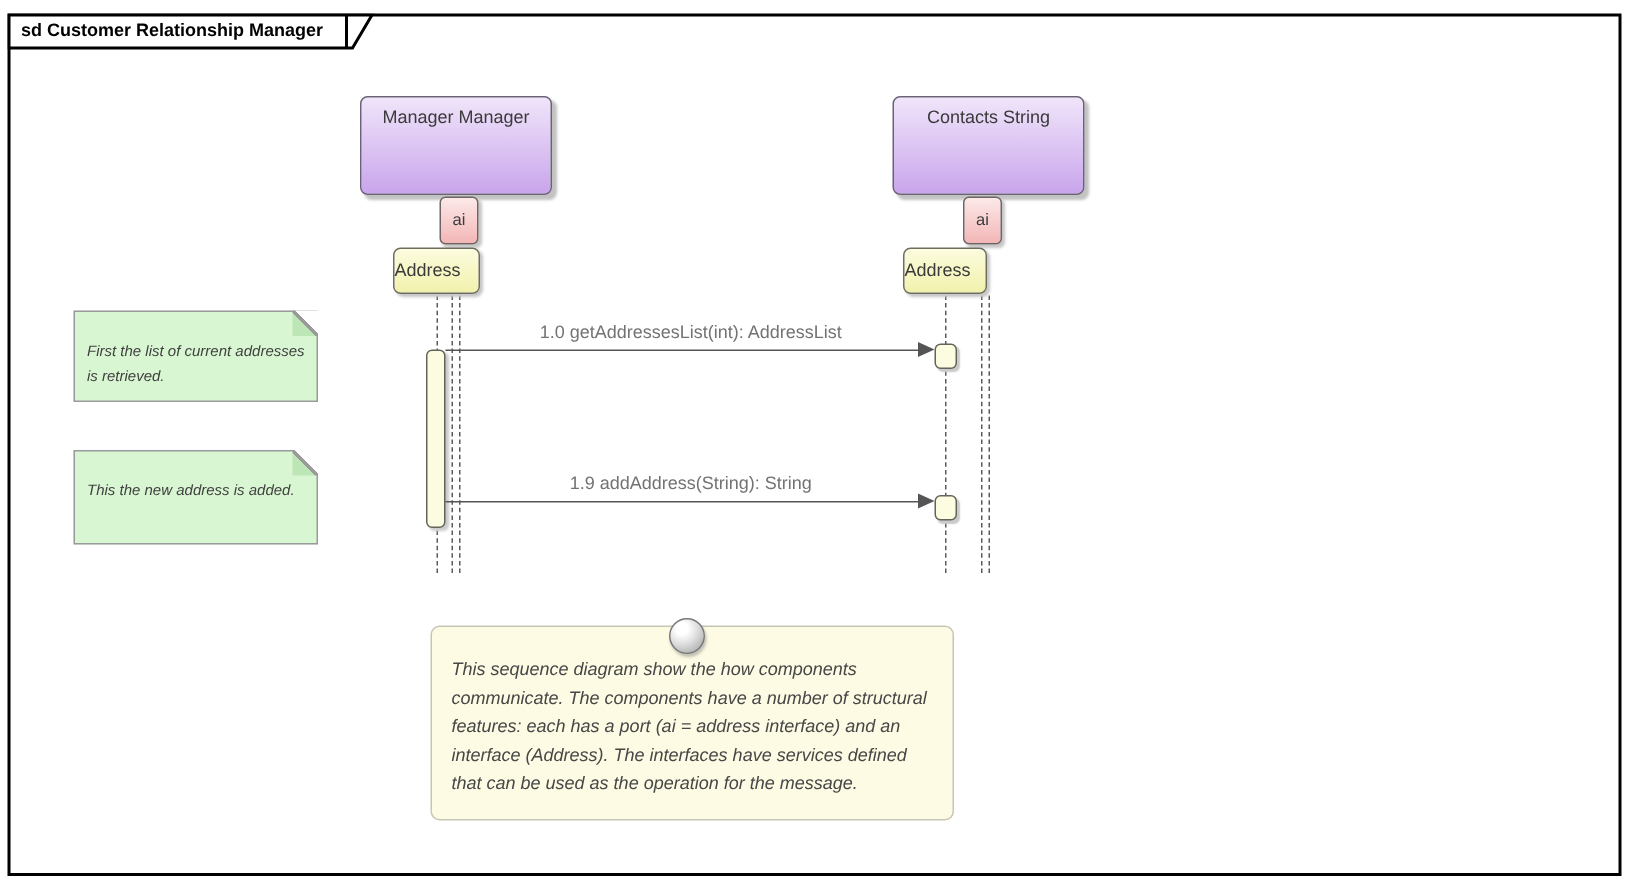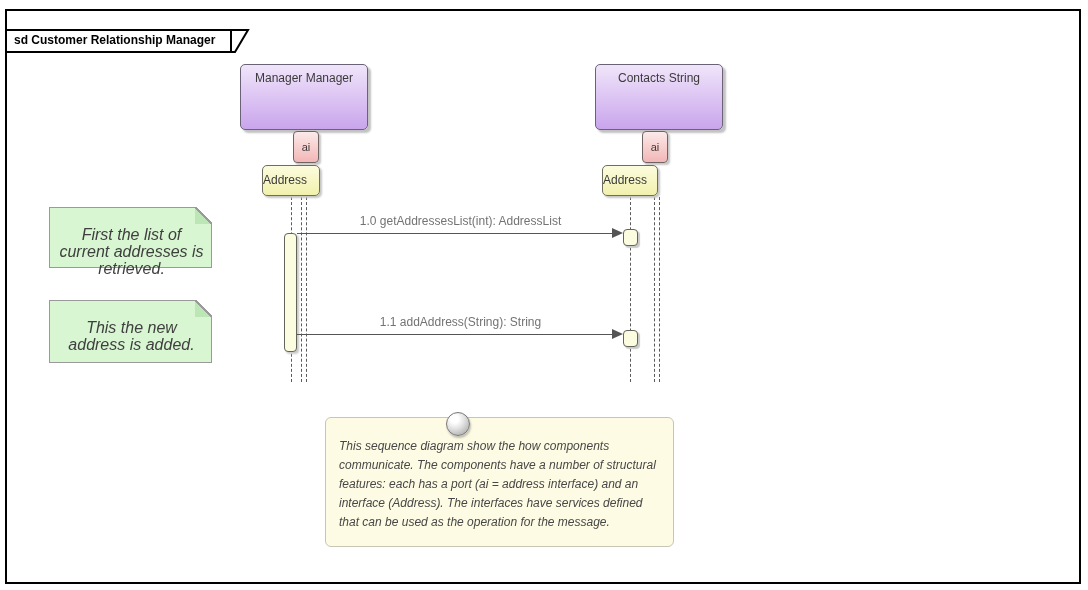--- a/index.html
+++ b/index.html
@@ -4,21 +4,21 @@
 <style>
   html,body{margin:0;padding:0;background:#fff;}
   #canvas{
     position:relative;width:1088px;height:590px;background:#ffffff;
     font-family:"Liberation Sans",sans-serif;overflow:hidden;
   }
   .frame{
     position:absolute;left:5px;top:9px;width:1076px;height:575px;
     border:2px solid #000;box-sizing:border-box;background:transparent;
   }
-  .frame-label{position:absolute;left:5px;top:9px;width:246px;height:25px;margin-top:20px;}
+  .frame-label{position:absolute;left:5px;top:9px;width:246px;height:25px;}
   .frame-label svg{position:absolute;left:0;top:0;}
   .frame-label .txt{
     position:absolute;left:9px;top:0;line-height:23px;font-size:12px;
     font-weight:bold;color:#000;white-space:nowrap;
   }
   .lifeline{position:absolute;width:0;border-left:1px dashed #5a5a5a;}
   .comp-box{
     position:absolute;box-sizing:border-box;border:1px solid #6a6276;border-radius:5px;
     background:linear-gradient(#f0e5fa,#c9a5ec);
     box-shadow:3px 3px 2px #c2c2c2;
@@ -48,23 +48,22 @@
   .msg-arrow{
     position:absolute;width:0;height:0;
     border-top:5px solid transparent;border-bottom:5px solid transparent;
     border-left:11px solid #555;
   }
   .msg-label{
     position:absolute;font-size:12px;color:#737373;text-align:center;white-space:nowrap;
   }
   .note{
     position:absolute;box-sizing:border-box;background:#d9f6d3;border:1px solid #9a9a9a;
-    font-size:16px;font-style:italic;color:#3f3f3f;line-height:17px;
+    font-size:10px;font-style:italic;color:#3f3f3f;line-height:17px;
     padding:18px 6px 0 8px;
-    text-align:center;
   }
   .note-fold{
     position:absolute;top:-1px;right:-1px;width:17px;height:17px;
     background:linear-gradient(225deg,#ffffff 0 46%,#9a9a9a 46% 55%,#bde6b6 55%);
   }
   .doc-note{
     position:absolute;box-sizing:border-box;background:#fdfbe3;border:1px solid #c6c6b4;
     border-radius:6px;font-size:12px;font-style:italic;color:#474747;line-height:19px;
     padding:19px 14px 0 13px;
   }
@@ -117,32 +116,32 @@
     <span>Address</span>
   </div>
 
   <div class="activation" style="left:284px;top:233px;height:119px;"></div>
 
   <div class="msg-label" style="left:297px;top:214px;width:327px;">1.0 getAddressesList(int): AddressList</div>
   <div class="msg-line" style="left:297px;top:233px;width:317px;"></div>
   <div class="msg-arrow" style="left:612px;top:228px;"></div>
   <div class="exec-box" style="left:623px;top:229px;"></div>
 
-  <div class="msg-label" style="left:297px;top:315px;width:327px;">1.1 addAddress(String): String</div>
+  <div class="msg-label" style="left:297px;top:315px;width:327px;">1.9 addAddress(String): String</div>
   <div class="msg-line" style="left:297px;top:334px;width:317px;"></div>
   <div class="msg-arrow" style="left:612px;top:329px;"></div>
   <div class="exec-box" style="left:623px;top:330px;"></div>
 
   <div class="note" style="left:49px;top:207px;width:163px;height:61px;">
     <div class="note-fold"></div>
     <span>First the list of current addresses is retrieved.</span>
   </div>
   <div class="note" style="left:49px;top:300px;width:163px;height:63px;">
     <div class="note-fold"></div>
     <span>This the new address is added.</span>
   </div>
 
-  <div class="doc-note" style="left:287px;top:417px;width:349px;height:130px;margin-left:38px;">
+  <div class="doc-note" style="left:287px;top:417px;width:349px;height:130px;">
     <span>This sequence diagram show the how components communicate. The components have a number of structural features: each has a port (ai = address interface) and an interface (Address). The interfaces have services defined that can be used as the operation for the message.</span>
   </div>
   <div class="pin-sphere" style="left:446px;top:412px;"></div>
 
 </div>
 
 </body></html>

